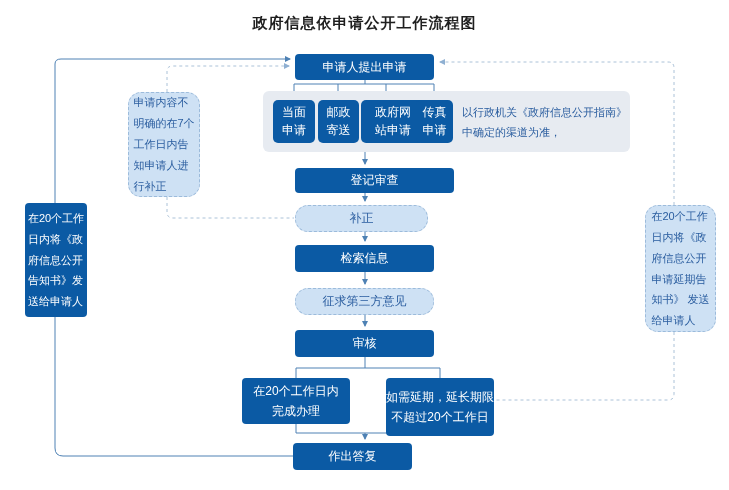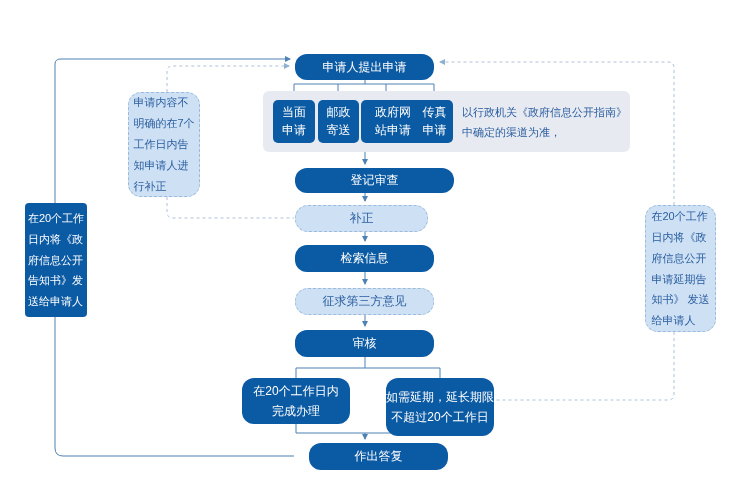--- a/index.html
+++ b/index.html
@@ -2,21 +2,21 @@
 <html><head>
 <meta charset="utf-8">
 <style>
   html,body{margin:0;padding:0;background:#ffffff;}
   body{font-family:"Liberation Sans","DejaVu Sans",sans-serif;}
   .canvas{position:relative;width:729px;height:490px;background:#fff;overflow:hidden;}
   .title{position:absolute;left:0;top:14px;width:729px;text-align:center;
          font-size:15px;font-weight:bold;color:#1f1f1f;letter-spacing:1px;}
   .node{position:absolute;display:flex;align-items:center;justify-content:center;
         box-sizing:border-box;text-align:center;z-index:2;}
-  .dark{background:#0B5AA4;color:#ffffff;border-radius:12px;font-size:12px;}
+  .dark{background:#0B5AA4;color:#ffffff;border-radius:4px;font-size:12px;}
   .lightbox{background:#CEE1F4;border:1px dashed #9CBBDB;color:#2A5D9F;
             border-radius:13px;font-size:12px;}
   .container-bg{position:absolute;left:263px;top:91px;width:367px;height:61px;
             background:#E7EBF1;border-radius:6px;z-index:1;}
   .channel{top:100px;height:43px;font-size:12px;line-height:1.45;border-radius:5px;}
   .pre{white-space:pre-line;}
   .note{position:absolute;left:462px;top:103px;width:168px;z-index:2;
         font-size:11px;line-height:1.8;color:#2A5D9F;white-space:pre-line;text-align:left;}
   .side{font-size:11px;line-height:1.9;text-align:left;}
   svg.wires{position:absolute;left:0;top:0;z-index:0;}
@@ -54,20 +54,21 @@
       <path d="M55,317 L55,448 Q55,456 63,456 L294,456"></path>
     </g>
     <g stroke="#ABC2D8" stroke-width="1" fill="none" stroke-dasharray="3 3">
       <path d="M167,92 L167,71 Q167,66 173,66 L289,66" marker-end="url(#md)"></path>
       <path d="M167,197 L167,212 Q167,218 173,218 L294,218"></path>
       <path d="M674,205 L674,68 Q674,62 668,62 L440,62" marker-end="url(#md)"></path>
       <path d="M674,332 L674,394 Q674,400 668,400 L496,400"></path>
     </g>
   </svg>
 
+  <div class="title">政府信息依申请公开工作流程图</div>
 
   <div class="node dark" style="left:295px;top:54px;width:139px;height:26px;">申请人提出申请</div>
 
   <div class="container-bg"></div>
 
   <div class="node dark channel pre" style="left:273px;width:42px;">当面
 申请</div>
   <div class="node dark channel pre" style="left:318px;width:41px;">邮政
 寄送</div>
   <div class="node dark channel pre" style="left:361px;width:64px;">政府网
@@ -87,21 +88,21 @@
   <div class="node lightbox" style="left:295px;top:288px;width:139px;height:27px;">征求第三方意见</div>
 
   <div class="node dark" style="left:295px;top:330px;width:139px;height:27px;">审核</div>
 
   <div class="node dark pre" style="left:242px;top:378px;width:108px;height:46px;line-height:1.7;">在20个工作日内
 完成办理</div>
 
   <div class="node dark pre" style="left:386px;top:378px;width:108px;height:58px;line-height:1.7;">如需延期，延长期限
 不超过20个工作日</div>
 
-  <div class="node dark" style="left:309px;top:443px;width:139px;height:27px;">作出答复</div>
+  <div class="node dark" style="left:293px;top:443px;width:119px;height:27px;">作出答复</div>
 
   <div class="node lightbox side pre" style="left:128px;top:92px;width:72px;height:105px;">申请内容不
 明确的在7个
 工作日内告
 知申请人进
 行补正</div>
 
   <div class="node dark side pre" style="left:25px;top:203px;width:62px;height:114px;border-radius:4px;font-size:11px;">在20个工作
 日内将《政
 府信息公开

